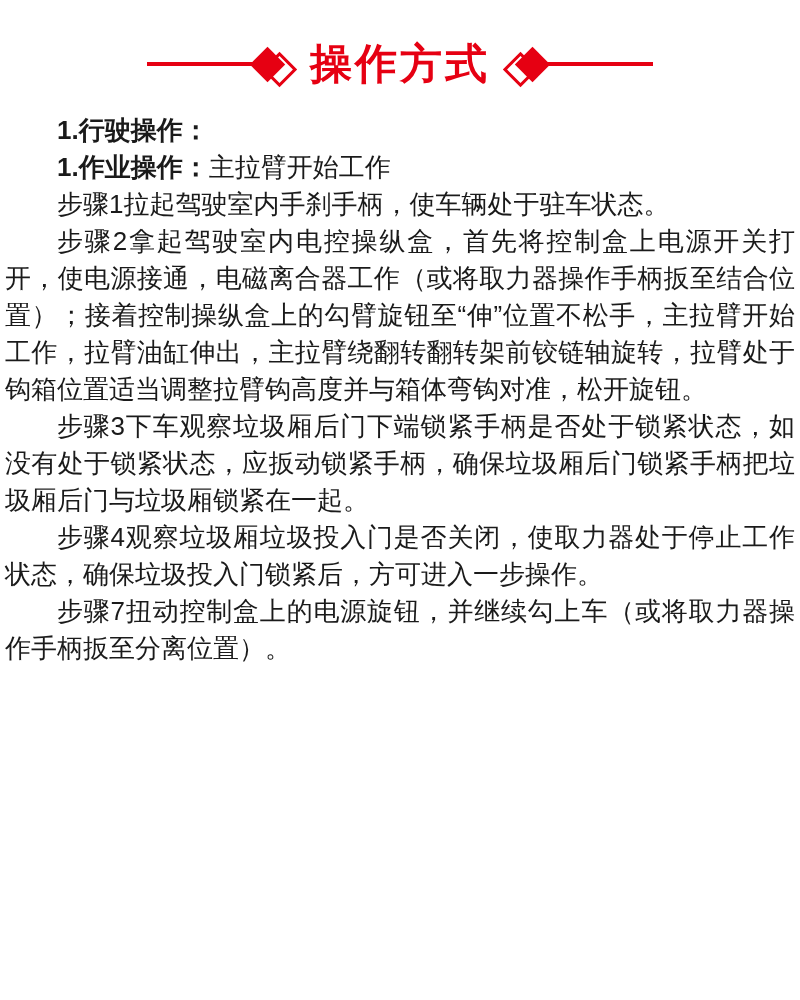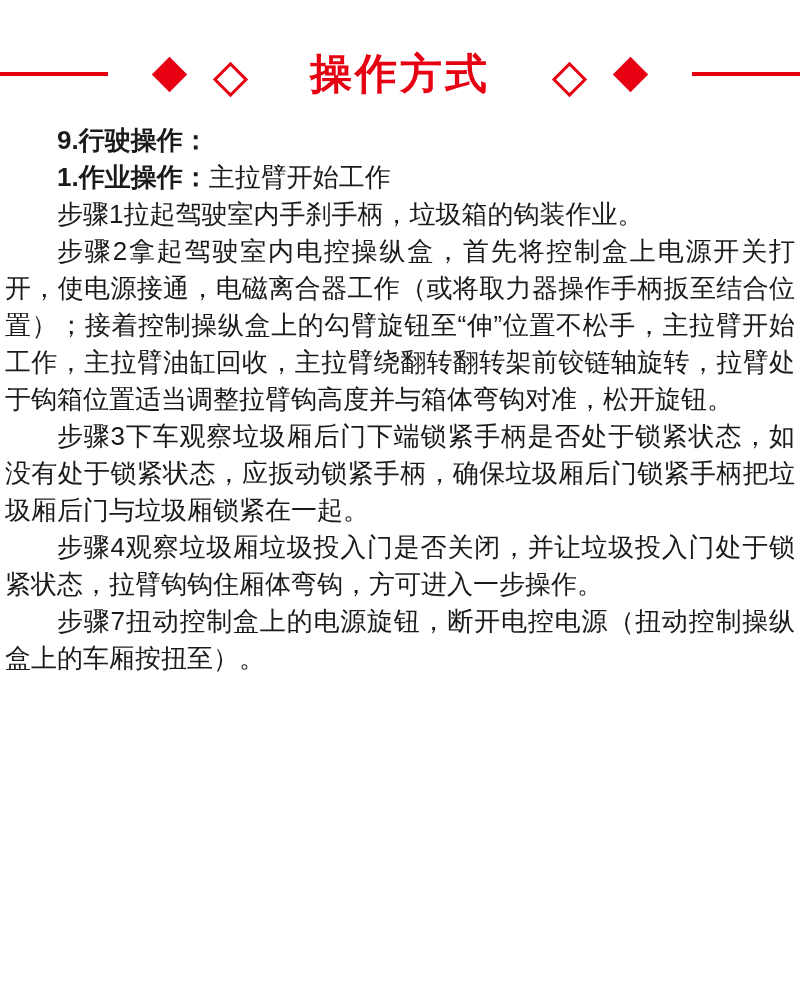--- a/index.html
+++ b/index.html
@@ -14,25 +14,25 @@
   }
   body {
     width: 800px;
     height: 1000px;
     font-family: "Liberation Sans", sans-serif;
     color: var(--ink);
     overflow: hidden;
   }
   
   .header {
-    margin-top: 44px;
+    margin-top: 34px;
     height: 60px;
     display: flex;
     align-items: center;
-    justify-content: space-between;
+    justify-content: center;
   }
   .hline {
     width: 108px;
     height: 4px;
     background: var(--red);
   }
   .diamond {
     width: 25px;
     height: 25px;
     transform: rotate(45deg);
@@ -81,29 +81,29 @@
   <span class="hline"></span>
   <span class="diamond filled"></span>
   <span class="diamond outline dm-left-outline"></span>
   <h1 class="title">操作方式</h1>
   <span class="diamond outline dm-right-outline"></span>
   <span class="diamond filled"></span>
   <span class="hline"></span>
 </div>
 
 <div class="doc-body">
-  <p class="para"><b>9.行驶操作：</b><span></span></p>
+  <p class="para"><b>1.行驶操作：</b><span></span></p>
 
 
   <p class="para"><b>1.作业操作：</b><span>主拉臂开始工作</span></p>
 
-  <p class="para"><b></b><span>步骤1拉起驾驶室内手刹手柄，垃圾箱的钩装作业。</span></p>
+  <p class="para"><b></b><span>步骤1拉起驾驶室内手刹手柄，使车辆处于驻车状态。</span></p>
 
-  <p class="para"><b></b><span>步骤2拿起驾驶室内电控操纵盒，首先将控制盒上电源开关打开，使电源接通，电磁离合器工作（或将取力器操作手柄扳至结合位置）；接着控制操纵盒上的勾臂旋钮至“伸”位置不松手，主拉臂开始工作，主拉臂油缸回收，主拉臂绕翻转翻转架前铰链轴旋转，拉臂处于钩箱位置适当调整拉臂钩高度并与箱体弯钩对准，松开旋钮。</span></p>
+  <p class="para"><b></b><span>步骤2拿起驾驶室内电控操纵盒，首先将控制盒上电源开关打开，使电源接通，电磁离合器工作（或将取力器操作手柄扳至结合位置）；接着控制操纵盒上的勾臂旋钮至“伸”位置不松手，主拉臂开始工作，拉臂油缸伸出，主拉臂绕翻转翻转架前铰链轴旋转，拉臂处于钩箱位置适当调整拉臂钩高度并与箱体弯钩对准，松开旋钮。</span></p>
 
   <p class="para"><b></b><span>步骤3下车观察垃圾厢后门下端锁紧手柄是否处于锁紧状态，如没有处于锁紧状态，应扳动锁紧手柄，确保垃圾厢后门锁紧手柄把垃圾厢后门与垃圾厢锁紧在一起。</span></p>
 
-  <p class="para"><b></b><span>步骤4观察垃圾厢垃圾投入门是否关闭，并让垃圾投入门处于锁紧状态，拉臂钩钩住厢体弯钩，方可进入一步操作。</span></p>
+  <p class="para"><b></b><span>步骤4观察垃圾厢垃圾投入门是否关闭，使取力器处于停止工作状态，确保垃圾投入门锁紧后，方可进入一步操作。</span></p>
 
 
 
-  <p class="para"><b></b><span>步骤7扭动控制盒上的电源旋钮，断开电控电源（扭动控制操纵盒上的车厢按扭至）。</span></p>
+  <p class="para"><b></b><span>步骤7扭动控制盒上的电源旋钮，并继续勾上车（或将取力器操作手柄扳至分离位置）。</span></p>
 </div>
 
 </body></html>

